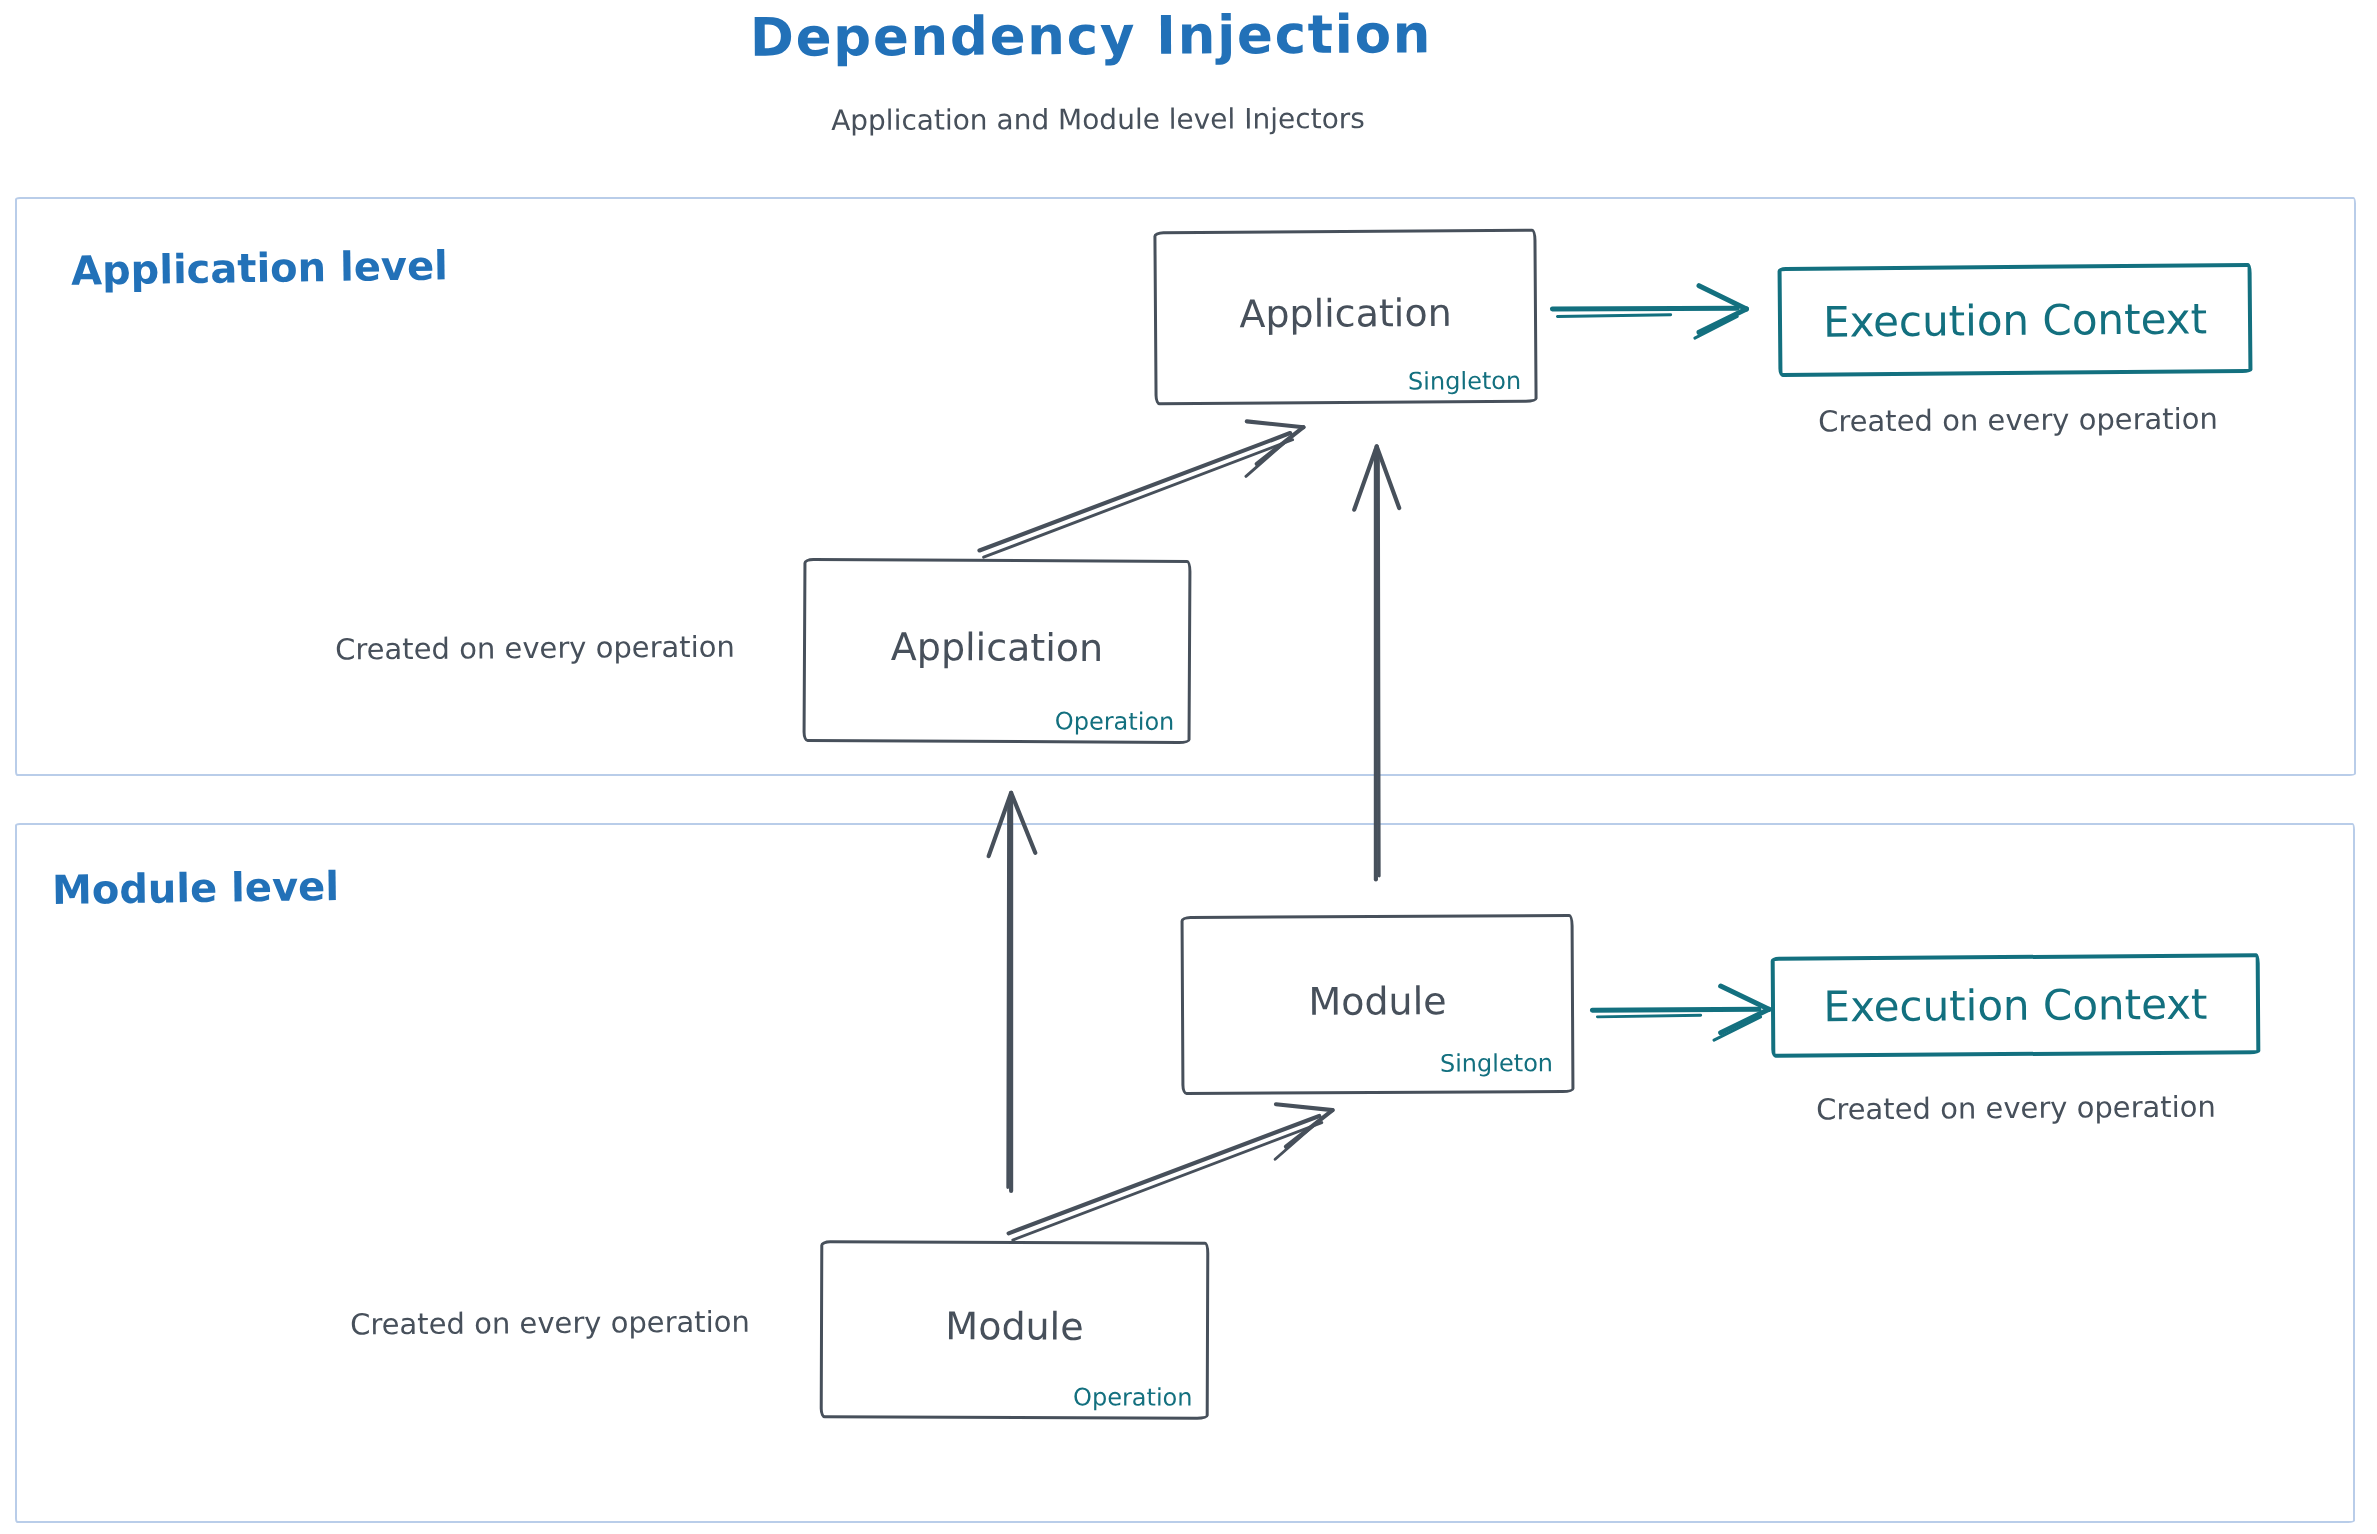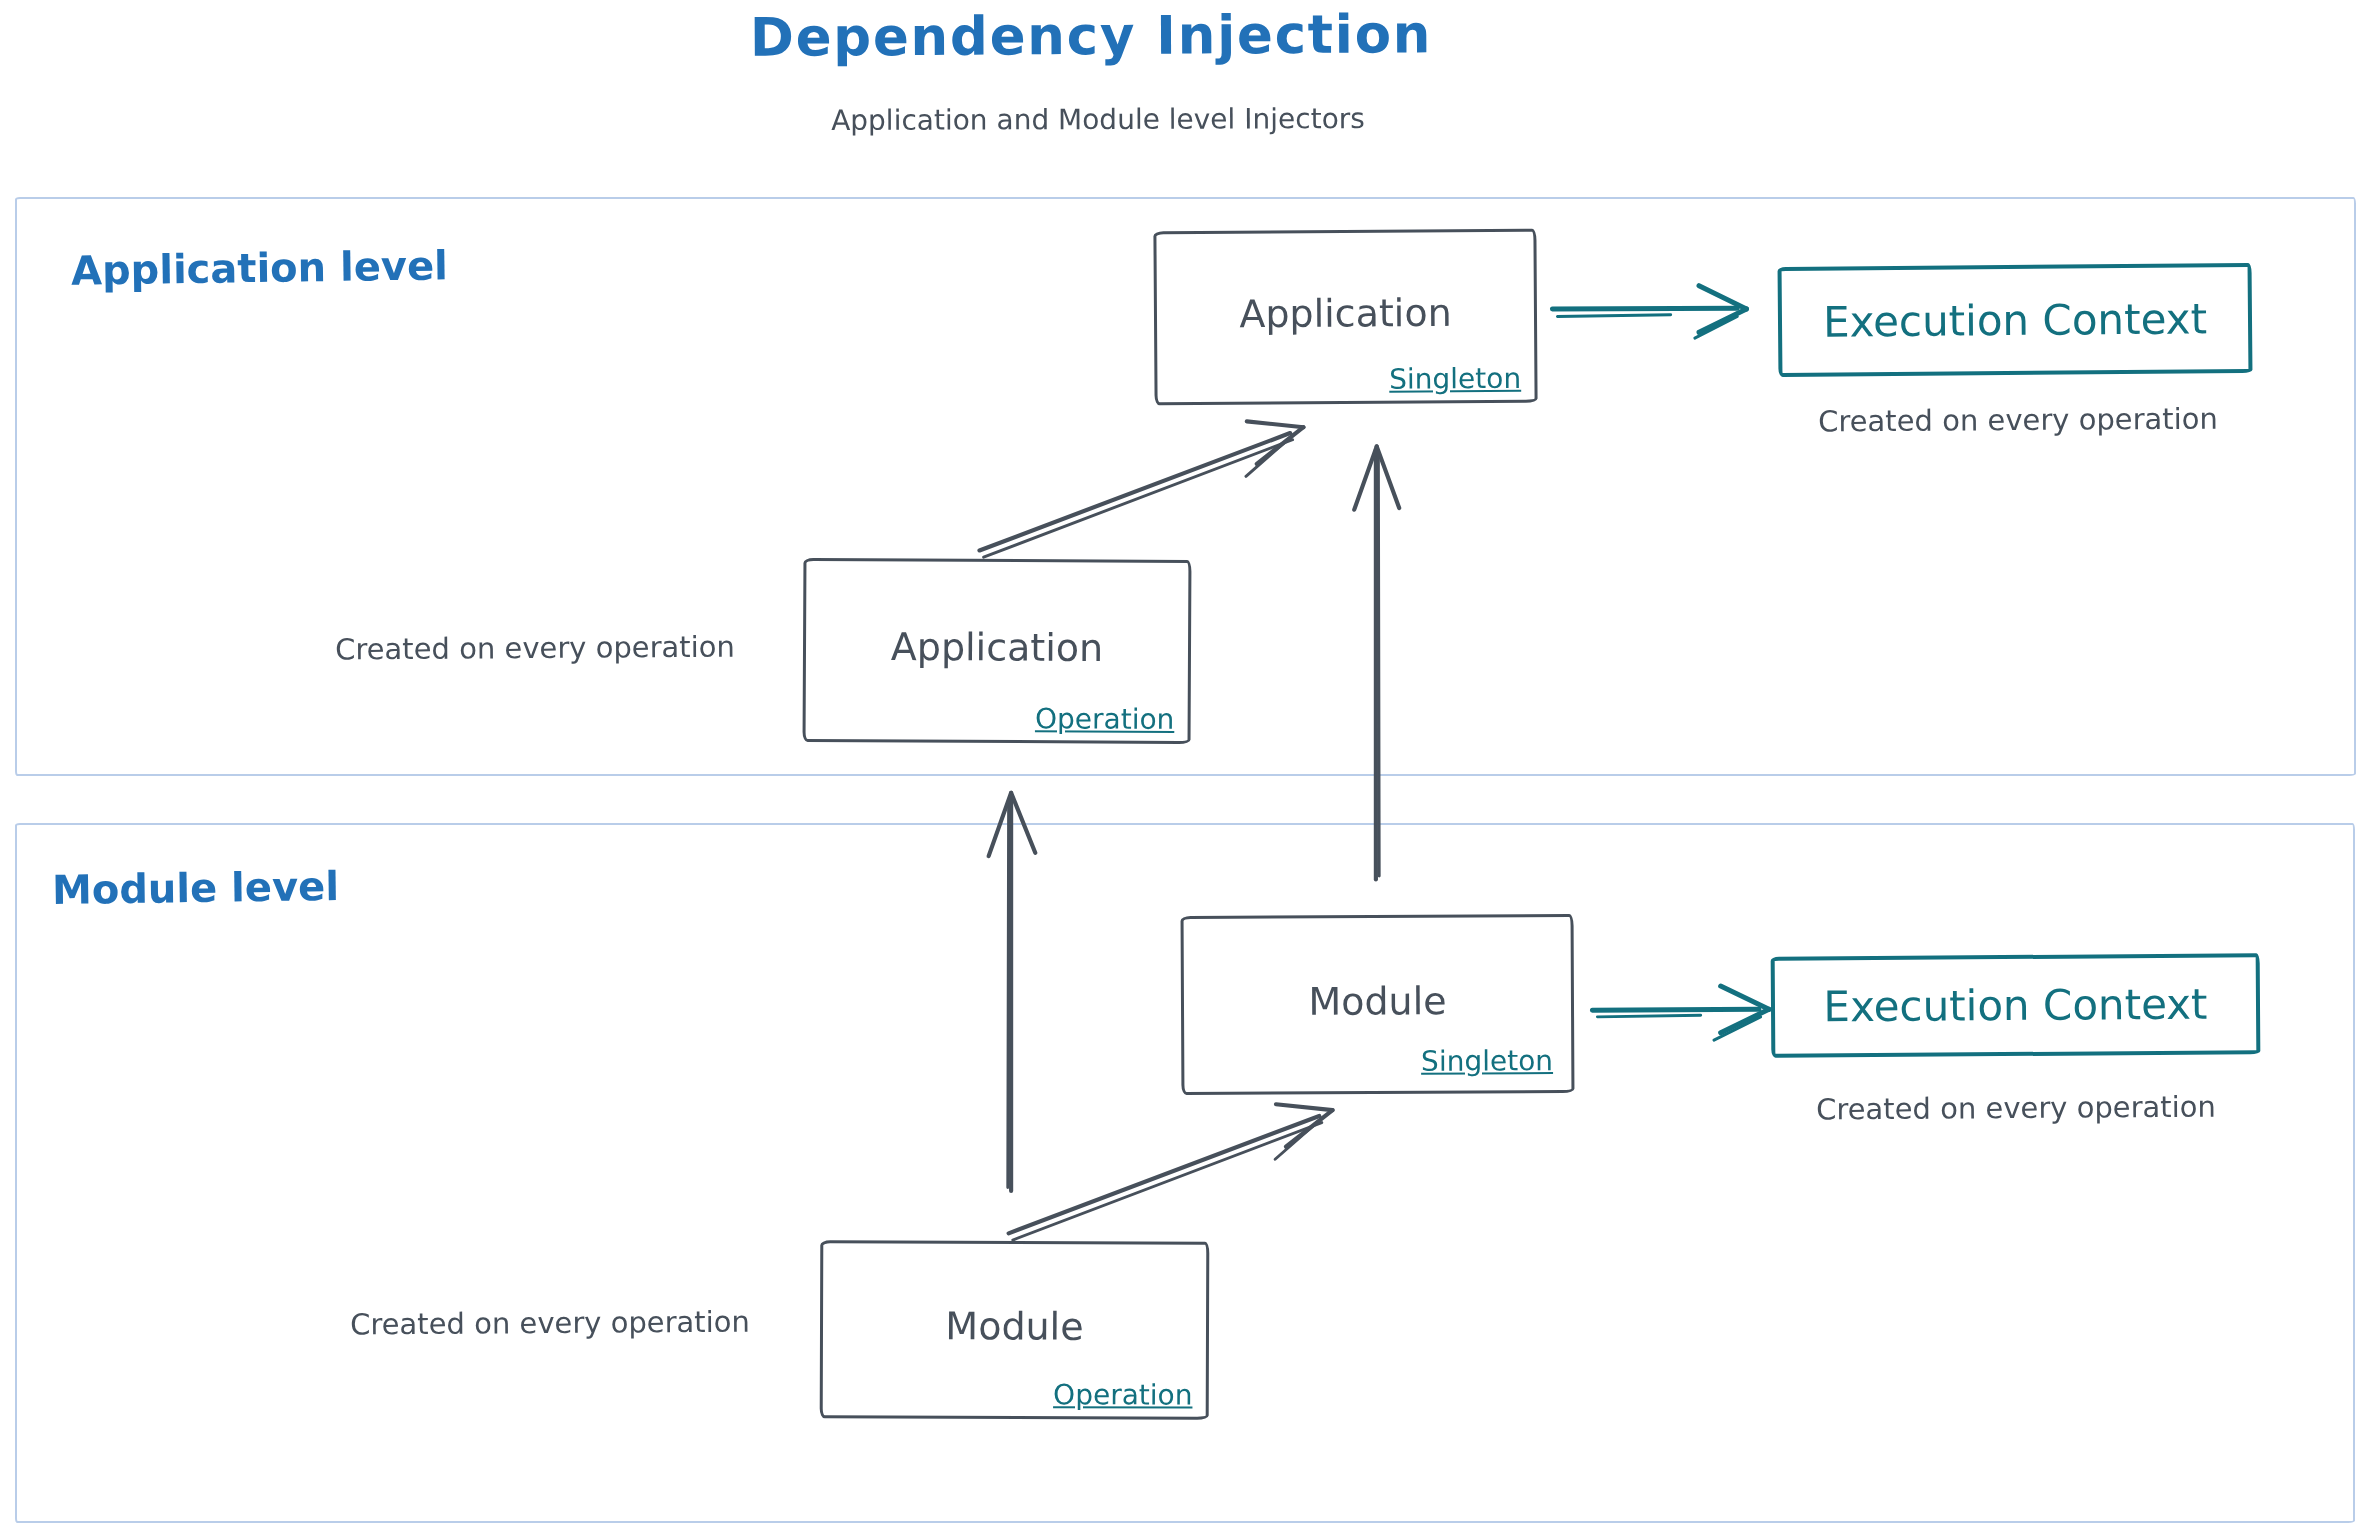--- a/index.html
+++ b/index.html
@@ -61,24 +61,23 @@
     left: 0; right: 0; top: 50%;
     transform: translateY(-58%);
     text-align: center;
     font-size: 38px;
     color: var(--dark-gray);
     white-space: nowrap;
   }
   .node-scope {
     position: absolute;
     right: 13.3px; bottom: 5px;
-    font-size: 28px;
+    font-size: 24px;
     color: var(--teal);
     white-space: nowrap;
-    text-decoration: underline;
   }
   .exec {
     position: absolute;
     border: 4.2px solid var(--teal);
     background: #ffffff;
     border-radius: 8.3px 3.3px 10px 4.2px / 4.2px 10px 3.3px 8.3px;
     display: flex;
     align-items: center;
     justify-content: center;
     color: var(--teal);

